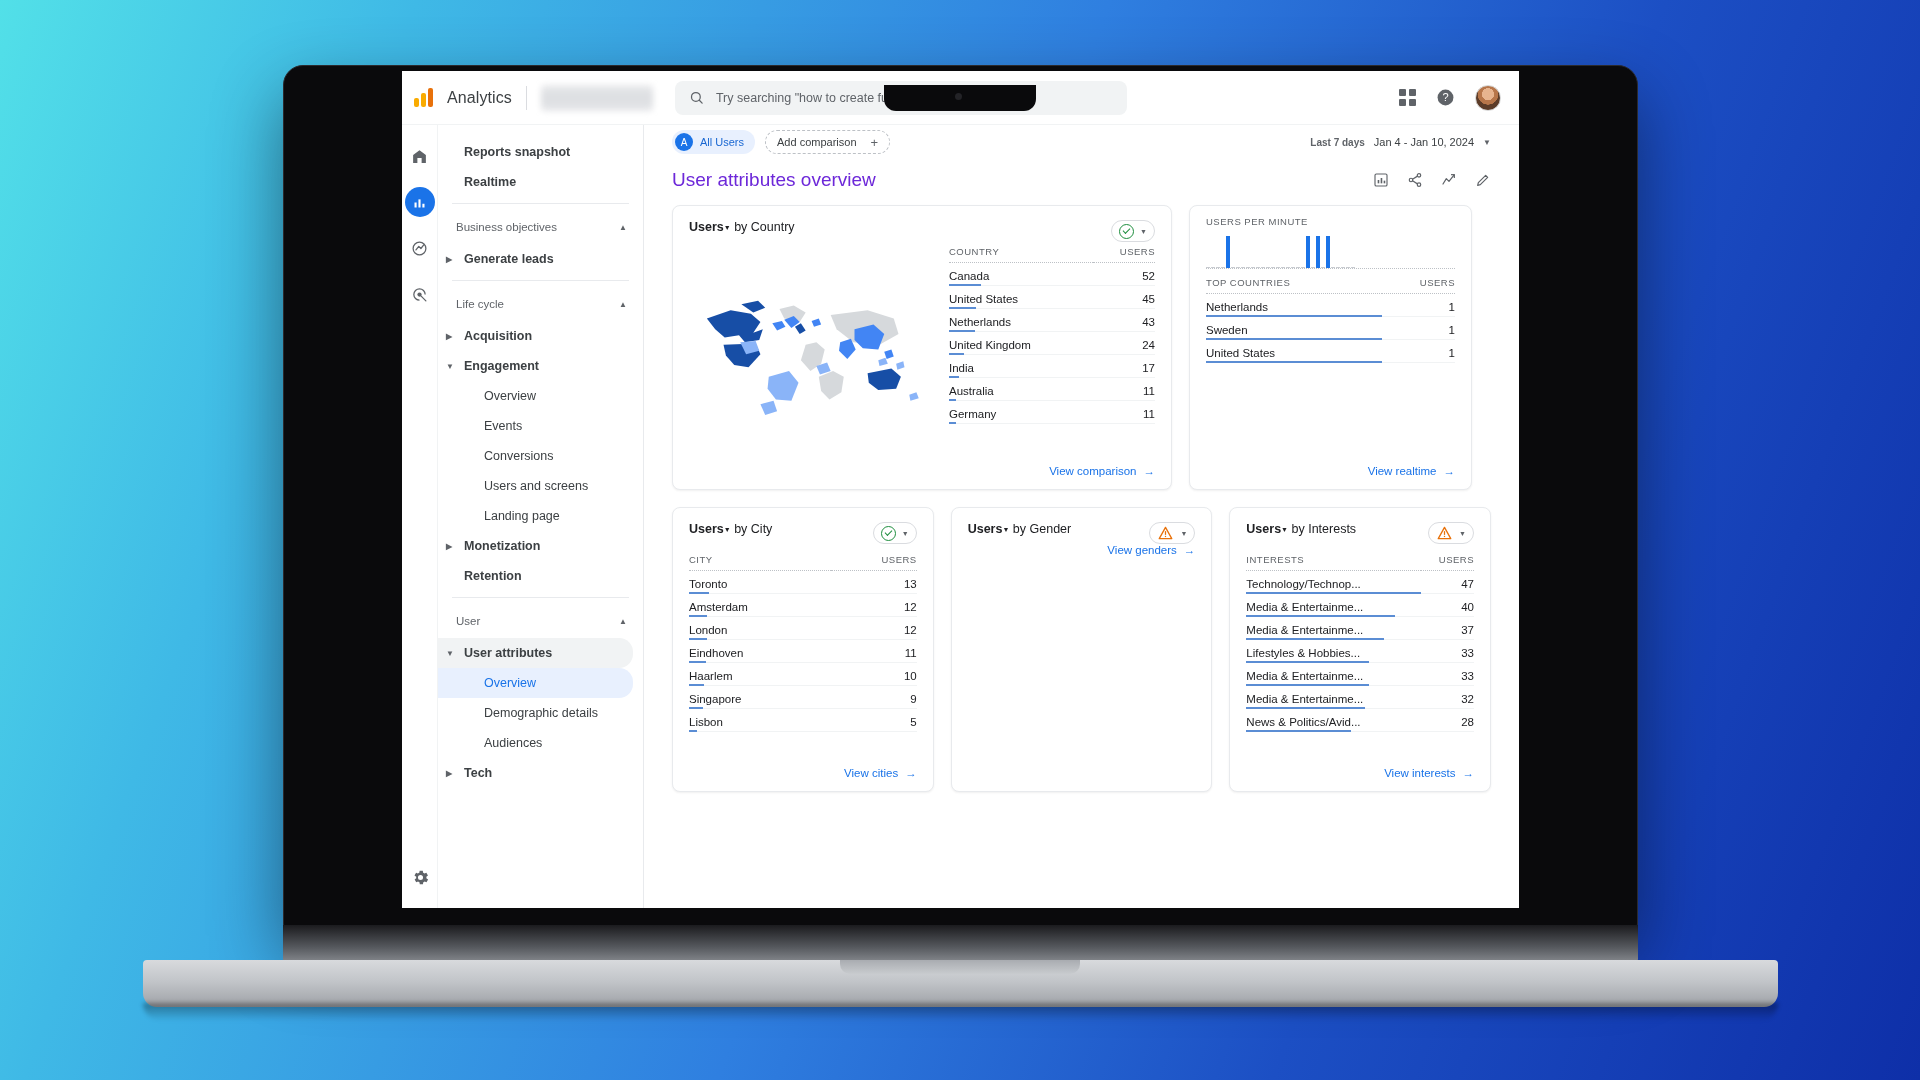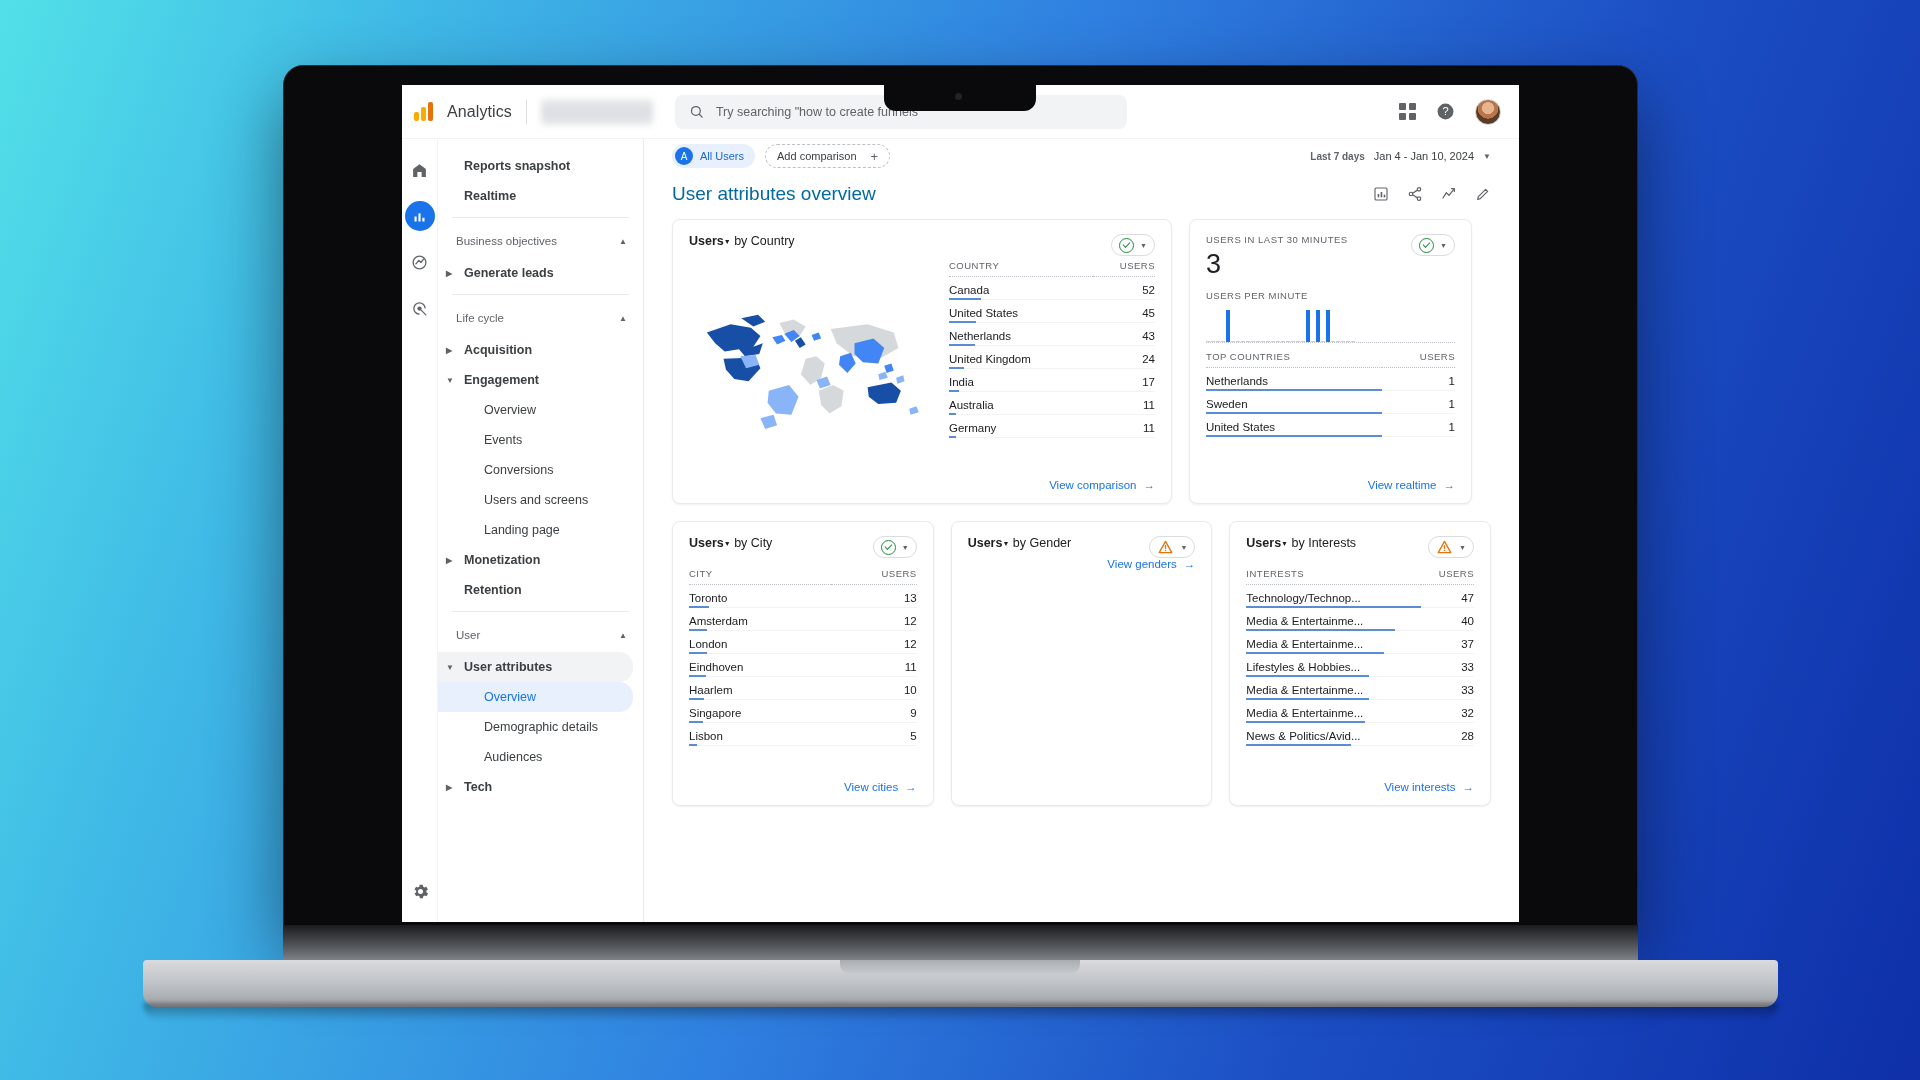--- a/index.html
+++ b/index.html
@@ -12,21 +12,21 @@
 
   
   #laptop { position: absolute; left: 0; top: 0; width: 1920px; height: 1080px; }
   .lid {
     position: absolute; left: 283px; top: 65px; width: 1355px; height: 865px;
     background: #0a0a0c; border-radius: 20px 20px 6px 6px;
     box-shadow: 0 30px 70px rgba(0,0,0,0.45);
     border: 1px solid #2a2a2e;
   }
   .screen {
-    position: absolute; left: 402px; top: 85px; width: 1117px; height: 837px;
+    position: absolute; left: 402px; top: 71px; width: 1117px; height: 837px;
     background: #ffffff; overflow: hidden;
   }
   .notch {
     position: absolute; left: 884px; top: 85px; width: 152px; height: 26px;
     background: #0a0a0c; border-radius: 0 0 12px 12px; z-index: 60;
   }
   .notch-cam {
     position: absolute; left: 955px; top: 93px; width: 7px; height: 7px;
     border-radius: 50%; background: #232327; z-index: 61;
   }
@@ -125,21 +125,21 @@
   .chip-a { width: 18px; height: 18px; border-radius: 50%; background: #1a73e8; color:#fff;
     font-size: 10px; display:flex; align-items:center; justify-content:center; }
   .chip-add {
     display: flex; align-items: center; gap: 14px; height: 24px; padding: 0 11px;
     border: 1px dashed #bdc1c6; border-radius: 12px; font-size: 11px; color: #3c4043;
   }
   .date-range { margin-left: auto; display: flex; align-items: center; gap: 9px; font-size: 11px; color: #3c4043; }
   .date-label { color: #5f6368; font-weight: 700; font-size: 10px; }
 
   .page-head { display: flex; align-items: center; padding: 10px 28px 14px 28px; }
-  .page-title { font-size: 19px; color: #0369a1; font-weight: 400; }
+  .page-title { font-size: 19px; color: #6d28d9; font-weight: 400; }
   .page-actions { margin-left: auto; display: flex; gap: 18px; align-items: center; }
 
   .cards-row { display: flex; gap: 17px; padding: 0 28px; }
   .card { background: #fff; border: 1px solid #e8eaed; border-radius: 8px; box-shadow: 0 1px 2px rgba(60,64,67,.08); }
   .card-head { display: flex; align-items: flex-start; padding: 14px 16px 0 16px; }
   .card-title { font-size: 12.5px; color: #202124; }
   .card-title b { font-weight: 700; }
   .badge {
     margin-left: auto; display: flex; align-items: center; gap: 6px; height: 22px;
     padding: 0 7px; border: 1px solid #dadce0; border-radius: 11px; background:#fff;
@@ -416,30 +416,20 @@
                 </table>
             </div>
           </div>
           <div class="viewlink">
             <span>View comparison</span>
             <span>→</span>
           </div>
         </div>
 
         <div class="card" style="width:283px;height:285px;display:flex;flex-direction:column;">
-          <div class="card-head">
-            <div>
-              <div class="cap">USERS IN LAST 30 MINUTES</div>
-              <div style="font-size:27px;color:#202124;margin-top:4px;">3</div>
-            </div>
-            <div class="badge">
-              <span class="ok-ring"></span>
-              <span style="font-size:7px;color:#5f6368;">▼</span>
-            </div>
-          </div>
           <div style="padding:10px 16px 0 16px;">
             <div class="cap">USERS PER MINUTE</div>
             <div class="upm-chart" id="upm-chart">
                 <div class="upm-bar" style="height:1px;background:#c8cbd0;"></div>
                 <div class="upm-bar" style="height:1px;background:#c8cbd0;"></div>
                 <div class="upm-bar" style="height:1px;background:#c8cbd0;"></div>
                 <div class="upm-bar" style="height:1px;background:#c8cbd0;"></div>
                 <div class="upm-bar" style="height:32px;background:#1a73e8;"></div>
                 <div class="upm-bar" style="height:1px;background:#c8cbd0;"></div>
                 <div class="upm-bar" style="height:1px;background:#c8cbd0;"></div>

